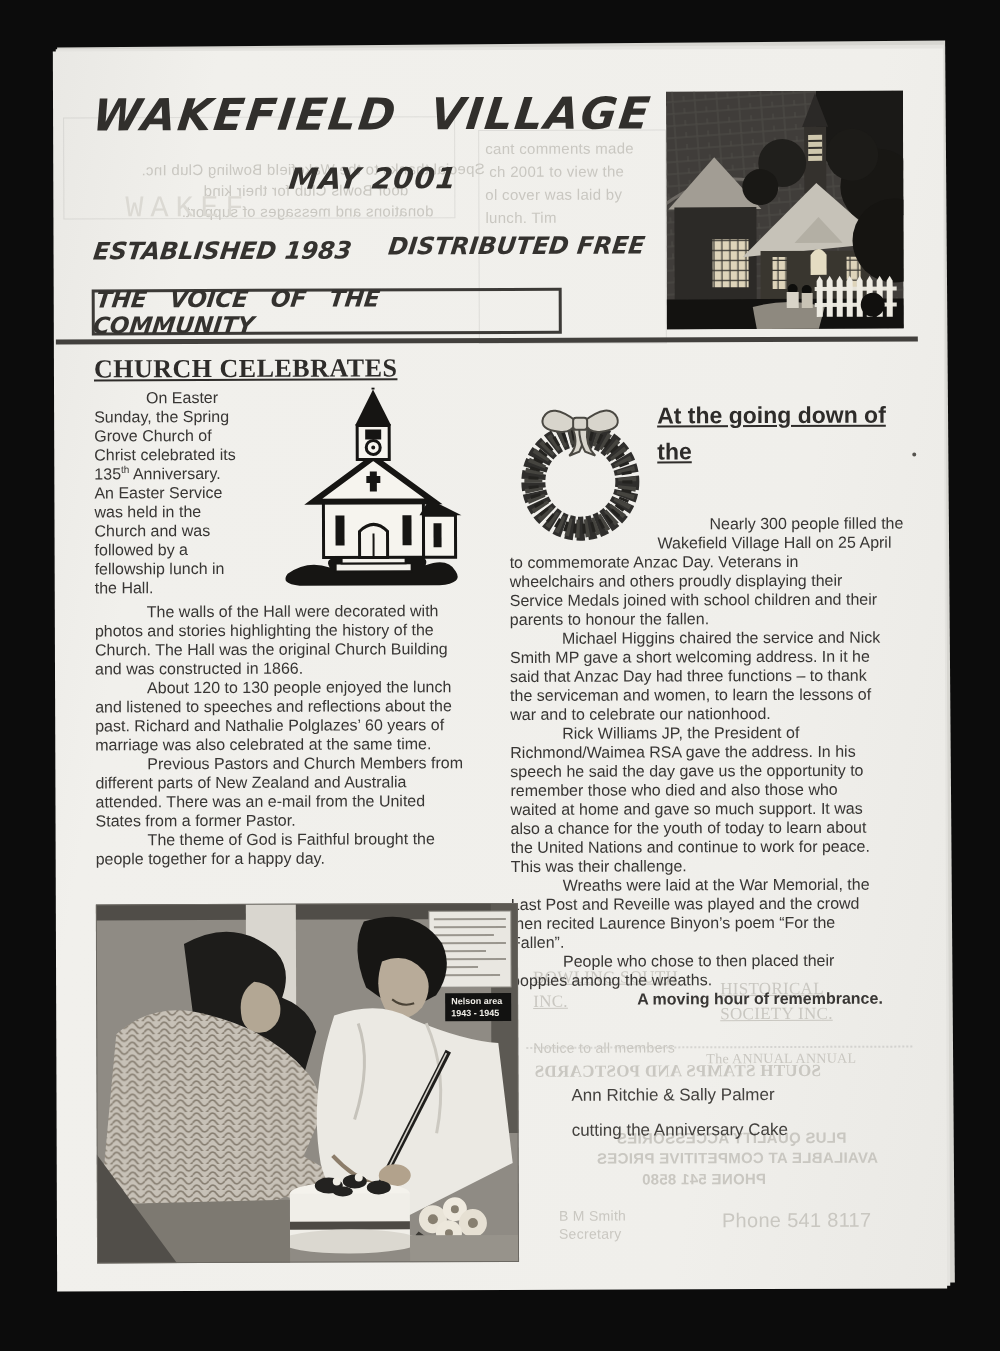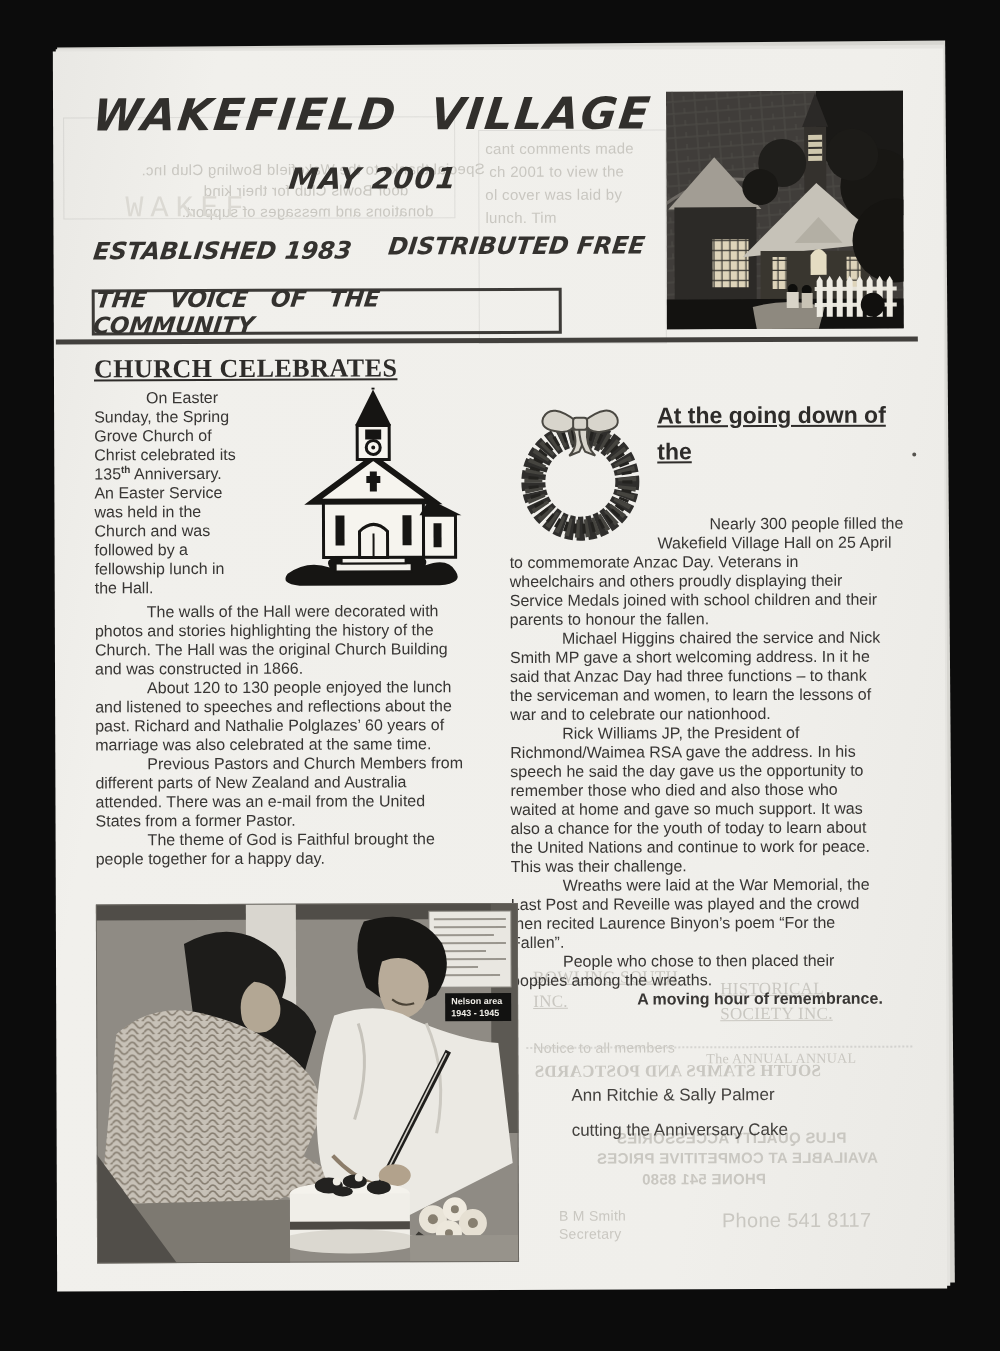--- a/index.html
+++ b/index.html
@@ -49,21 +49,21 @@
   .p{white-space:pre-line;text-indent:52px;margin:0;}
   .headL{font-family:"Liberation Serif",serif;font-weight:bold;font-size:26px;line-height:30px;
          text-decoration:underline;letter-spacing:.5px;color:#2e2c2a;margin:0 0 4px 0;}
   .headR{font-weight:bold;font-size:23px;line-height:36px;text-decoration:underline;
          color:#2e2c2a;margin:0 0 9px 0;}
   .churchwrap{width:370px;}
   .churchimg{float:right;width:185px;height:212px;margin:0 0 2px 6px;}
   .clr{clear:both;}
   .wreathimg{float:left;width:142px;height:150px;margin:-2px 6px 0 0;}
   .boldline{font-weight:bold;margin:0 0 0 74px;}
-  sup{font-size:10px;vertical-align:super;line-height:0;font-weight:bold;}
+  sup{font-size:10px;vertical-align:super;line-height:0;}
   .villagephoto{position:absolute;left:613px;top:42px;width:237px;height:238px;}
   .cakephoto{position:absolute;left:40px;top:853px;width:422px;height:359px;}
   .caption{position:absolute;left:515px;top:1028px;font-size:17px;line-height:35px;
            white-space:pre-line;color:#43413e;}
 </style>
 </head>
 <body>
 
 <div class="stage">
   <div class="under1"></div>

